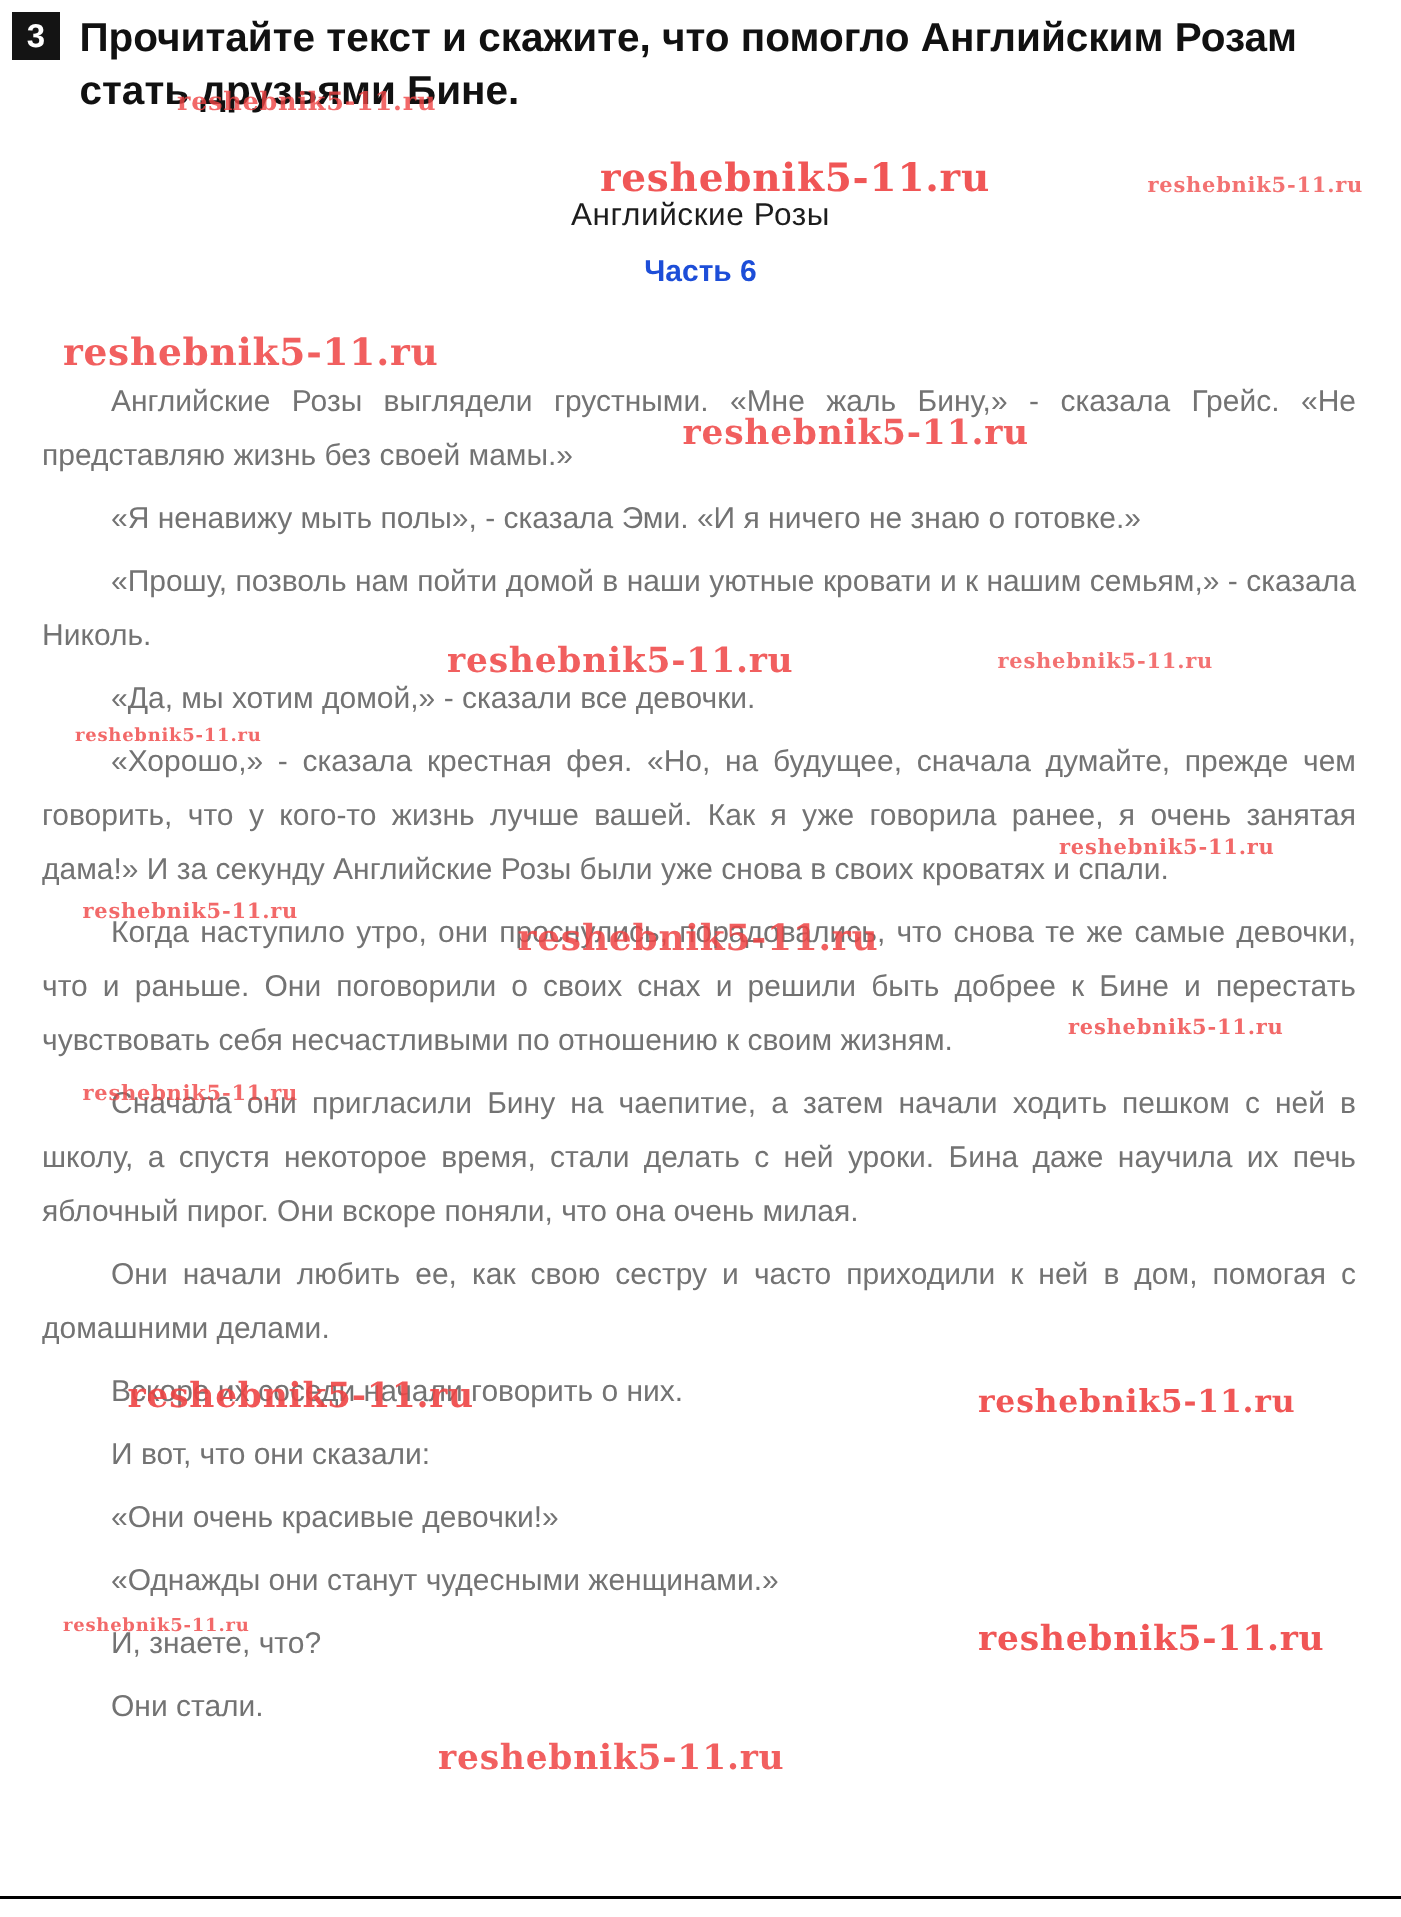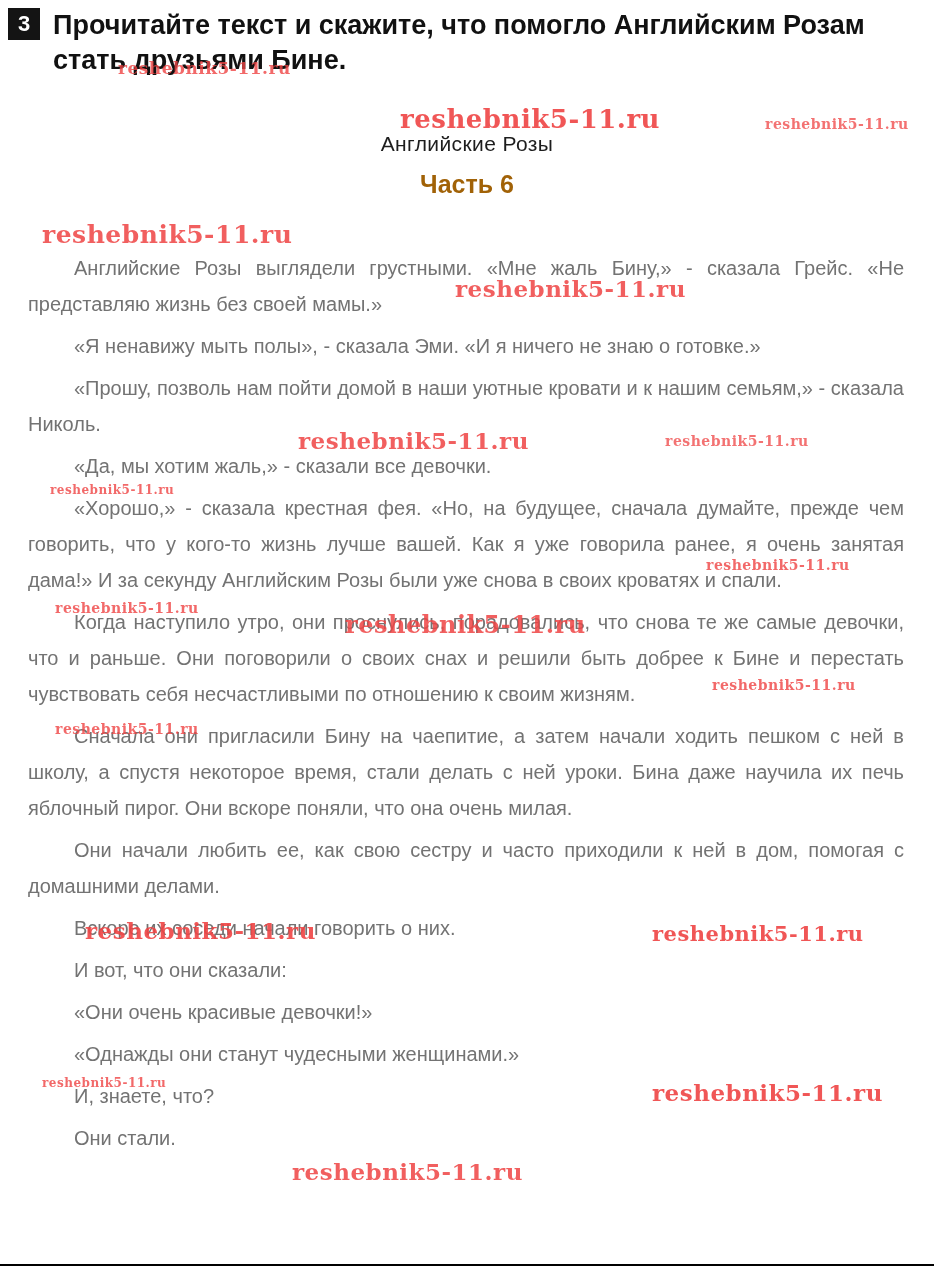--- a/index.html
+++ b/index.html
@@ -46,24 +46,24 @@
     right: 0;
     text-align: center;
   }
   .title {
     font-size: 21px;
     letter-spacing: 0.4px;
     color: #1d1d1d;
     text-align: center;
   }
   .subtitle {
-    font-size: 25px;
+    font-size: 20px;
     font-weight: bold;
     margin-top: 14px;
-    color: #a16207;
+    color: #1d4ed8;
   }
   .body-text {
     position: absolute;
     top: 246px;
     left: 28px;
     right: 30px;
     text-align: justify;
   }
   .body-text p {
     margin: 4px 0 6px 0;
@@ -103,22 +103,22 @@
 
   <div class="title-block">
     <div class="title">Английские Розы</div>
     <div class="subtitle">Часть 6</div>
   </div>
 
   <div class="body-text" id="paragraphs">
       <p>Английские Розы выглядели грустными. «Мне жаль Бину,» - сказала Грейс. «Не представляю жизнь без своей мамы.»</p>
       <p>«Я ненавижу мыть полы», - сказала Эми. «И я ничего не знаю о готовке.»</p>
       <p>«Прошу, позволь нам пойти домой в наши уютные кровати и к нашим семьям,» - сказала Николь.</p>
-      <p>«Да, мы хотим жаль,» - сказали все девочки.</p>
-      <p>«Хорошо,» - сказала крестная фея. «Но, на будущее, сначала думайте, прежде чем говорить, что у кого-то жизнь лучше вашей. Как я уже говорила ранее, я очень занятая дама!» И за секунду Английским Розы были уже снова в своих кроватях и спали.</p>
+      <p>«Да, мы хотим домой,» - сказали все девочки.</p>
+      <p>«Хорошо,» - сказала крестная фея. «Но, на будущее, сначала думайте, прежде чем говорить, что у кого-то жизнь лучше вашей. Как я уже говорила ранее, я очень занятая дама!» И за секунду Английские Розы были уже снова в своих кроватях и спали.</p>
       <p>Когда наступило утро, они проснулись, порадовались, что снова те же самые девочки, что и раньше. Они поговорили о своих снах и решили быть добрее к Бине и перестать чувствовать себя несчастливыми по отношению к своим жизням.</p>
       <p>Сначала они пригласили Бину на чаепитие, а затем начали ходить пешком с ней в школу, а спустя некоторое время, стали делать с ней уроки. Бина даже научила их печь яблочный пирог. Они вскоре поняли, что она очень милая.</p>
       <p>Они начали любить ее, как свою сестру и часто приходили к ней в дом, помогая с домашними делами.</p>
       <p>Вскоре их соседи начали говорить о них.</p>
       <p>И вот, что они сказали:</p>
       <p>«Они очень красивые девочки!»</p>
       <p>«Однажды они станут чудесными женщинами.»</p>
       <p>И, знаете, что?</p>
       <p>Они стали.</p>
     </div>

